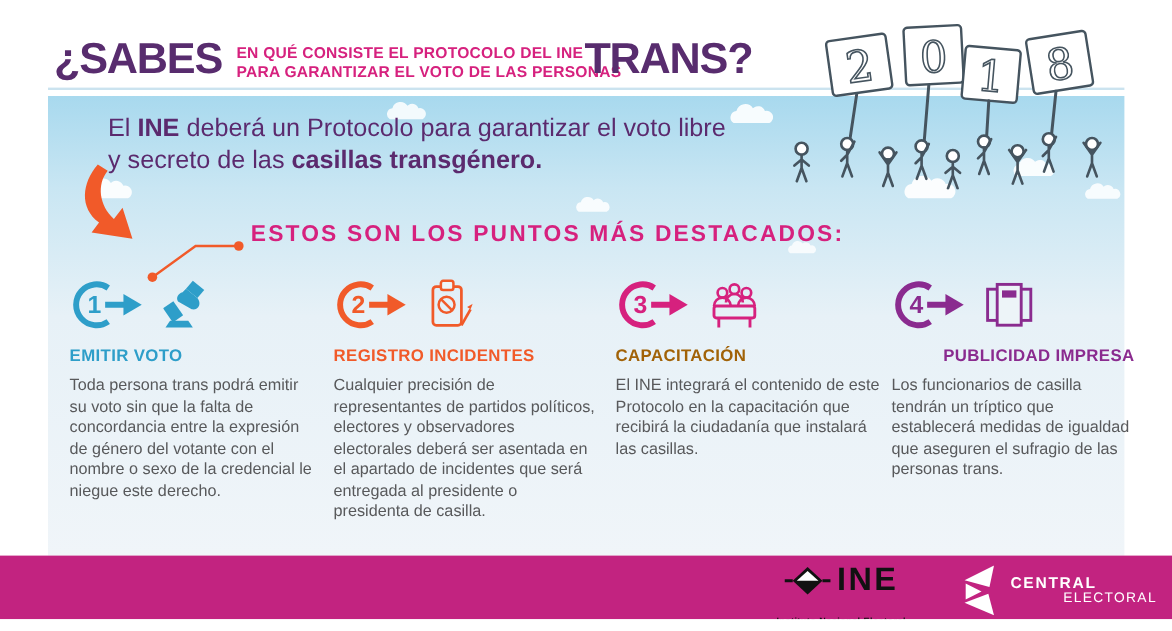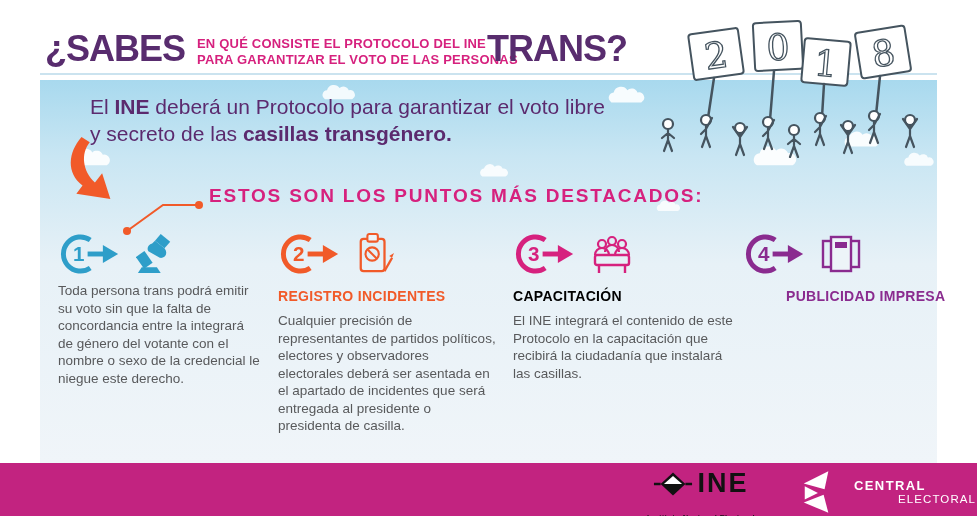--- a/index.html
+++ b/index.html
@@ -39,40 +39,40 @@
   .col-4{left:743px;width:206px;}
   .icon-row{display:flex;align-items:center;gap:8px;height:56px;}
   .c-teal{color:#2E9EC9;}
   .c-orange{color:#F15A29;}
   .c-pink{color:#D6217E;}
   .c-purple{color:#8A2B8F;}
   .numcircle text{font:bold 23px "Liberation Sans",sans-serif;fill:currentColor;}
   .col h3{margin:6px 0 8px 0;font-size:14px;letter-spacing:.3px;font-weight:bold;}
   .col-1 h3{color:#2E9EC9;}
   .col-2 h3{color:#F15A29;}
-  .col-3 h3{color:#000000;}
+  .col-3 h3{color:#a16207;}
   .col-4 h3{color:#8A2B8F;padding-left:43px;}
   .col p{margin:0;font-size:13.5px;line-height:17.5px;color:#58595B;}
 
   
   .doodle{position:absolute;left:652px;top:16px;z-index:3;}
   .doodle .sign{fill:#fff;stroke:#45545F;stroke-width:2;}
   .doodle .digit{font-family:"DejaVu Serif",serif;font-size:36px;fill:#fff;stroke:#45545F;
                  stroke-width:1.3px;text-anchor:middle;}
   .doodle .stick{stroke:#45545F;stroke-width:2.5;stroke-linecap:round;}
   .doodle .pbody{stroke:#45545F;stroke-width:2.2;stroke-linecap:round;fill:none;}
   .doodle .phead{fill:#fff;stroke:#45545F;stroke-width:2.2;}
 
   
   .footer{position:absolute;left:0;top:463px;width:977px;height:58px;background:#C22380;z-index:5;}
   .ine{position:absolute;left:645px;top:7px;width:112px;text-align:center;color:#111;}
   .ine-row{display:flex;align-items:center;justify-content:center;gap:4px;}
   .ine-word{font-size:27px;font-weight:bold;letter-spacing:2px;line-height:27px;}
   .ine-sub{display:block;font-size:7.5px;font-weight:bold;letter-spacing:.4px;margin-top:16px;}
-  .central{position:absolute;left:800px;top:8px;display:flex;align-items:center;gap:20px;color:#fff;}
+  .central{position:absolute;left:800px;top:8px;display:flex;align-items:center;gap:8px;color:#fff;}
   .central-t1{display:block;font-size:13px;font-weight:bold;letter-spacing:1.4px;line-height:15px;}
   .central-t2{display:block;font-size:11.5px;letter-spacing:1.1px;line-height:13px;margin-left:44px;}
 </style>
 </head>
 <body>
 
 <div id="page">
 
   <div class="h-sabes">¿SABES</div>
   <div class="h-mid">
@@ -134,21 +134,22 @@
         <path d="M33 26 H52" stroke="currentColor" stroke-width="5.5"></path>
         <polygon points="50,16 67,26 50,36" fill="currentColor"></polygon>
       </svg>
       <svg class="c-teal" width="38" height="46" viewBox="0 0 40 46">
         <path d="M26 2 L36 10 L30 17 L20 9 Z" fill="currentColor"></path>
         <path d="M20 9 L30 17 C34 22 31 28 25 27 L13 20 C11 17 13 13 17 12 Z" fill="currentColor"></path>
         <rect x="3" y="22" width="11" height="15" transform="rotate(-35 8 29)" fill="currentColor"></rect>
         <path d="M2 43 h24 l-4 -6 H6 Z" fill="currentColor"></path>
       </svg>
     </div>
-    <p>Toda persona trans podrá emitir su voto sin que la falta de concordancia entre la integrará de género del votante con el nombre o sexo de la credencial le niegue este derecho.</p>
+    <h3>EMITIR VOTO</h3>
+    <p>Toda persona trans podrá emitir su voto sin que la falta de concordancia entre la expresión de género del votante con el nombre o sexo de la credencial le niegue este derecho.</p>
   </div>
 
   <div class="col col-2">
     <div class="icon-row c-orange">
       <svg class="numcircle" width="70" height="52" viewBox="0 0 78 52">
         <path d="M35.9 10.4 A19 19 0 1 0 35.9 41.6" fill="none" stroke="currentColor" stroke-width="5.5"></path>
         <text x="23" y="34" text-anchor="middle">2</text>
         <path d="M33 26 H52" stroke="currentColor" stroke-width="5.5"></path>
         <polygon points="50,16 67,26 50,36" fill="currentColor"></polygon>
       </svg>
@@ -195,20 +196,21 @@
         <polygon points="50,16 67,26 50,36" fill="currentColor"></polygon>
       </svg>
       <svg class="c-purple" width="40" height="46" viewBox="0 0 40 46">
         <rect x="2" y="10" width="10" height="26" fill="none" stroke="currentColor" stroke-width="2.4"></rect>
         <rect x="28" y="10" width="10" height="26" fill="none" stroke="currentColor" stroke-width="2.4"></rect>
         <rect x="10" y="6" width="20" height="34" fill="#EDF4F8" stroke="currentColor" stroke-width="2.4"></rect>
         <rect x="14" y="11" width="12" height="6" fill="currentColor"></rect>
       </svg>
     </div>
     <h3>PUBLICIDAD IMPRESA</h3>
+    <p>Los funcionarios de casilla tendrán un tríptico que establecerá medidas de igualdad que aseguren el sufragio de las personas trans.</p>
   </div>
 
   <svg class="doodle" width="288" height="142" viewBox="0 0 288 142">
     <defs>
       <g id="pstand">
         <circle class="phead" cx="0" cy="0" r="5"></circle>
         <path class="pbody" d="M0 5 V16 M0 16 L-4 27 M0 16 L4 27 M0 9 L-6 14 M0 9 L6 14"></path>
       </g>
       <g id="parms">
         <circle class="phead" cx="0" cy="0" r="5"></circle>

